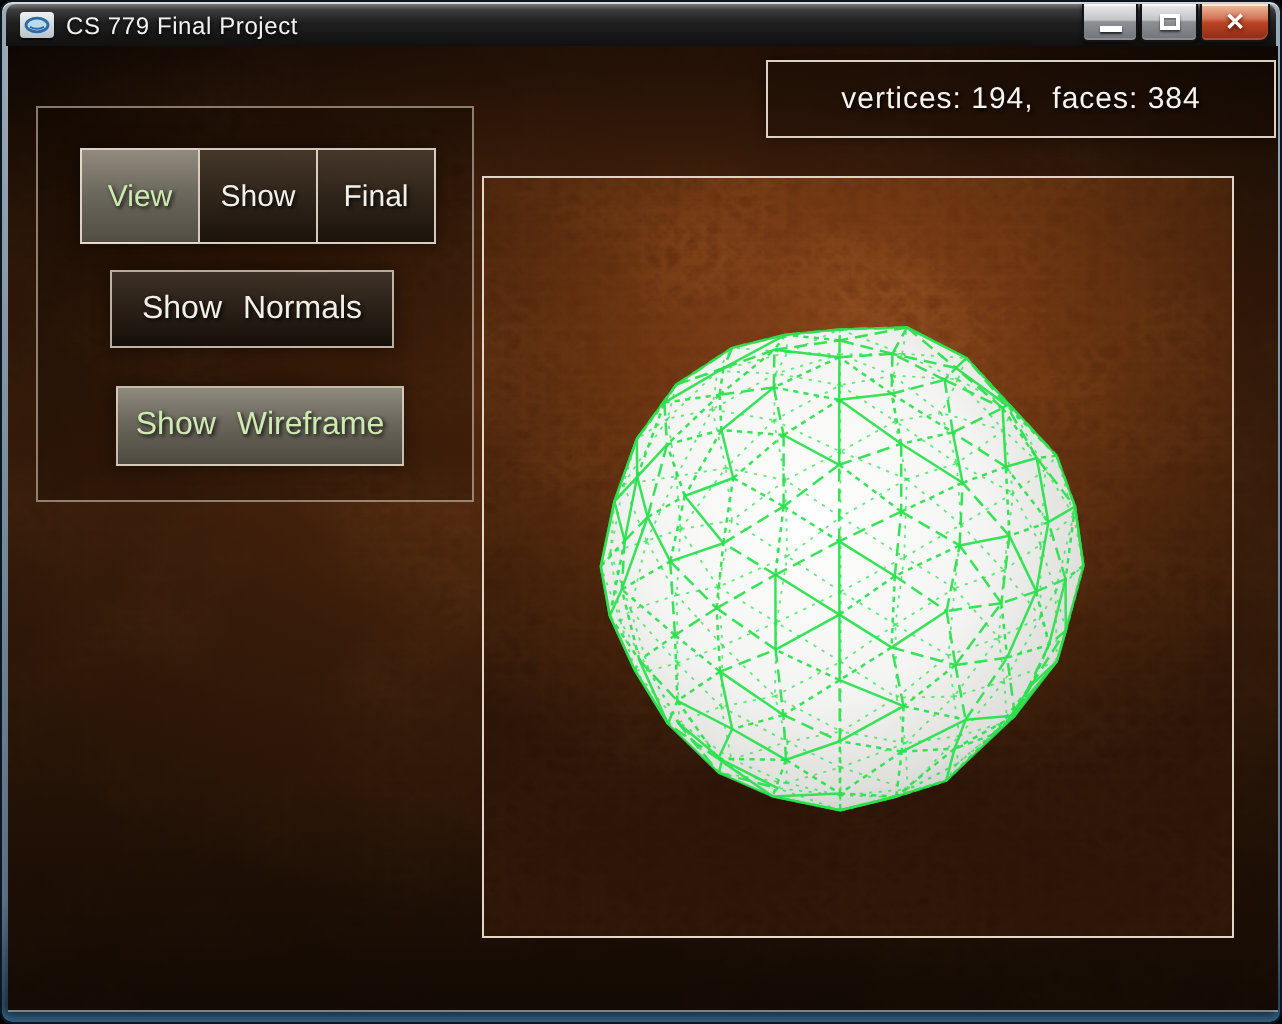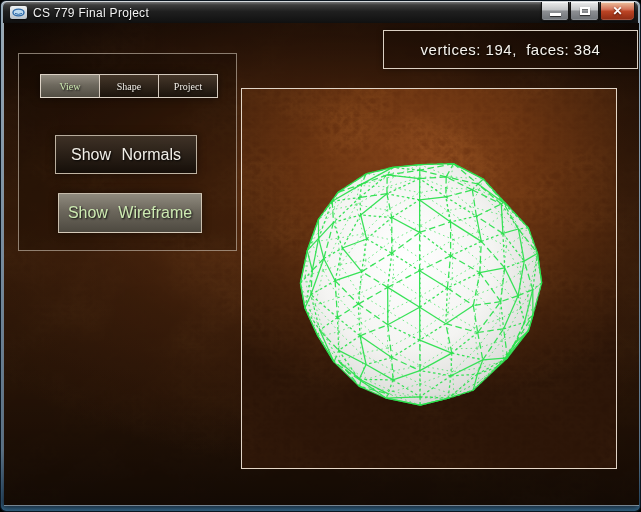--- a/index.html
+++ b/index.html
@@ -51,24 +51,24 @@
     box-shadow:0 0 6px rgba(0,0,0,.4);}
   .stats-text{color:#f7f4ee;font-size:15px;letter-spacing:.5px;white-space:pre;
     text-shadow:1px 1px 2px #000;}
 
   
   .panel{position:absolute;left:14px;top:30px;width:219px;height:198px;
     border:1px solid rgba(228,215,198,.55);background:rgba(8,4,2,.24);}
 
   .tabbar{position:absolute;left:21px;top:20px;display:flex;
     box-shadow:0 0 8px rgba(0,0,0,.5);}
-  .tab{width:60px;height:24px;border:1px solid rgba(242,232,218,.85);margin-left:-1px;
-    display:flex;align-items:center;justify-content:center;font-size:10px;
+  .tab{width:60px;height:48px;border:1px solid rgba(242,232,218,.85);margin-left:-1px;
+    display:flex;align-items:center;justify-content:center;font-size:15px;
     color:#f2efe8;text-shadow:1px 1px 2px rgba(0,0,0,.85);cursor:default;
-    background:linear-gradient(180deg,rgba(72,58,45,.92) 0%,rgba(26,19,12,.96) 100%);font-family:Liberation Serif, serif;}
+    background:linear-gradient(180deg,rgba(72,58,45,.92) 0%,rgba(26,19,12,.96) 100%);}
   .tab:first-child{margin-left:0;}
   .tab.active{background:linear-gradient(180deg,#918b7f 0%,#6e695e 45%,#514d43 100%);
     color:#cdeab2;}
 
   .panel-btn{position:absolute;border:1px solid rgba(236,224,206,.75);
     display:flex;align-items:center;justify-content:center;font-size:16px;word-spacing:6px;
     text-shadow:1px 1px 2px rgba(0,0,0,.9);box-shadow:0 0 8px rgba(0,0,0,.45);cursor:default;}
   .btn-normals{left:36px;top:81px;width:142px;height:39px;color:#f2efe8;
     background:linear-gradient(180deg,rgba(64,52,41,.92) 0%,rgba(20,14,9,.95) 100%);}
   .btn-wireframe{left:39px;top:139px;width:144px;height:40px;color:#cdeab2;
@@ -123,22 +123,22 @@
       <rect x="0" y="0" width="635" height="482" filter="url(#leather2)" opacity="0.8"></rect>
     </svg>
 
     <div class="stats-box">
       <span class="stats-text">vertices: 194,  faces: 384</span>
     </div>
 
     <div class="panel">
       <div class="tabbar">
         <div class="tab active">View</div>
-        <div class="tab">Shape</div>
-        <div class="tab">Project</div>
+        <div class="tab">Show</div>
+        <div class="tab">Final</div>
       </div>
       <div class="panel-btn btn-normals">Show Normals</div>
       <div class="panel-btn btn-wireframe">Show Wireframe</div>
     </div>
 
     <div class="viewport">
       <svg class="texture" width="376" height="381">
         <rect x="0" y="0" width="376" height="381" filter="url(#leather2)"></rect>
         <rect x="0" y="0" width="376" height="381" filter="url(#leather1)" opacity="0.7"></rect>
       </svg>

